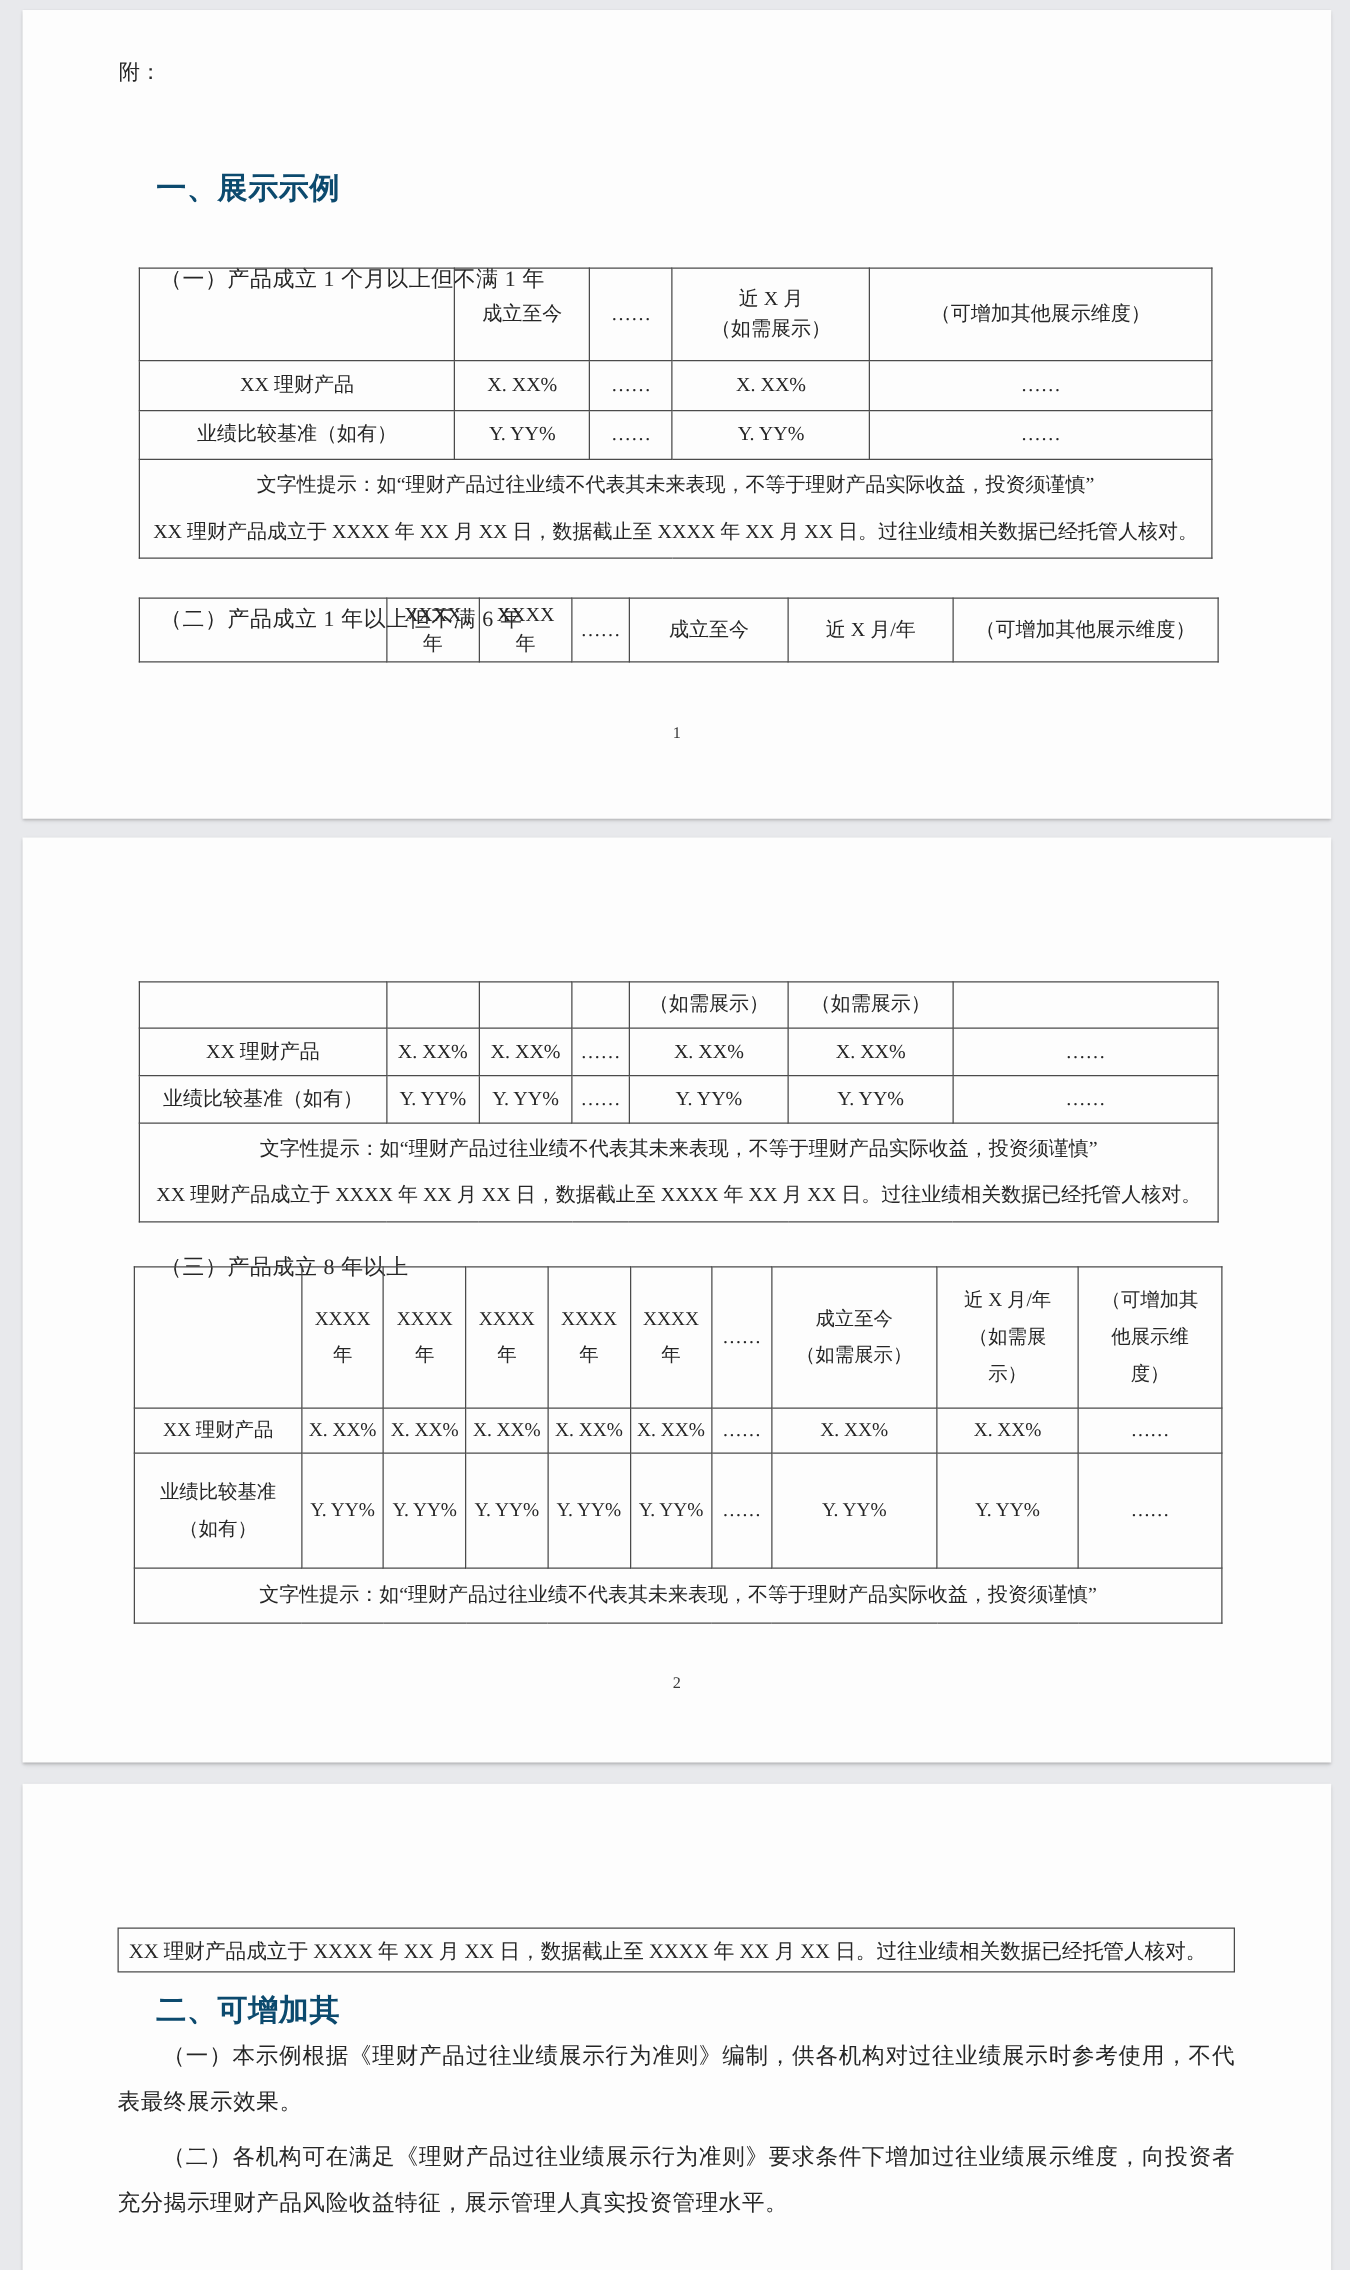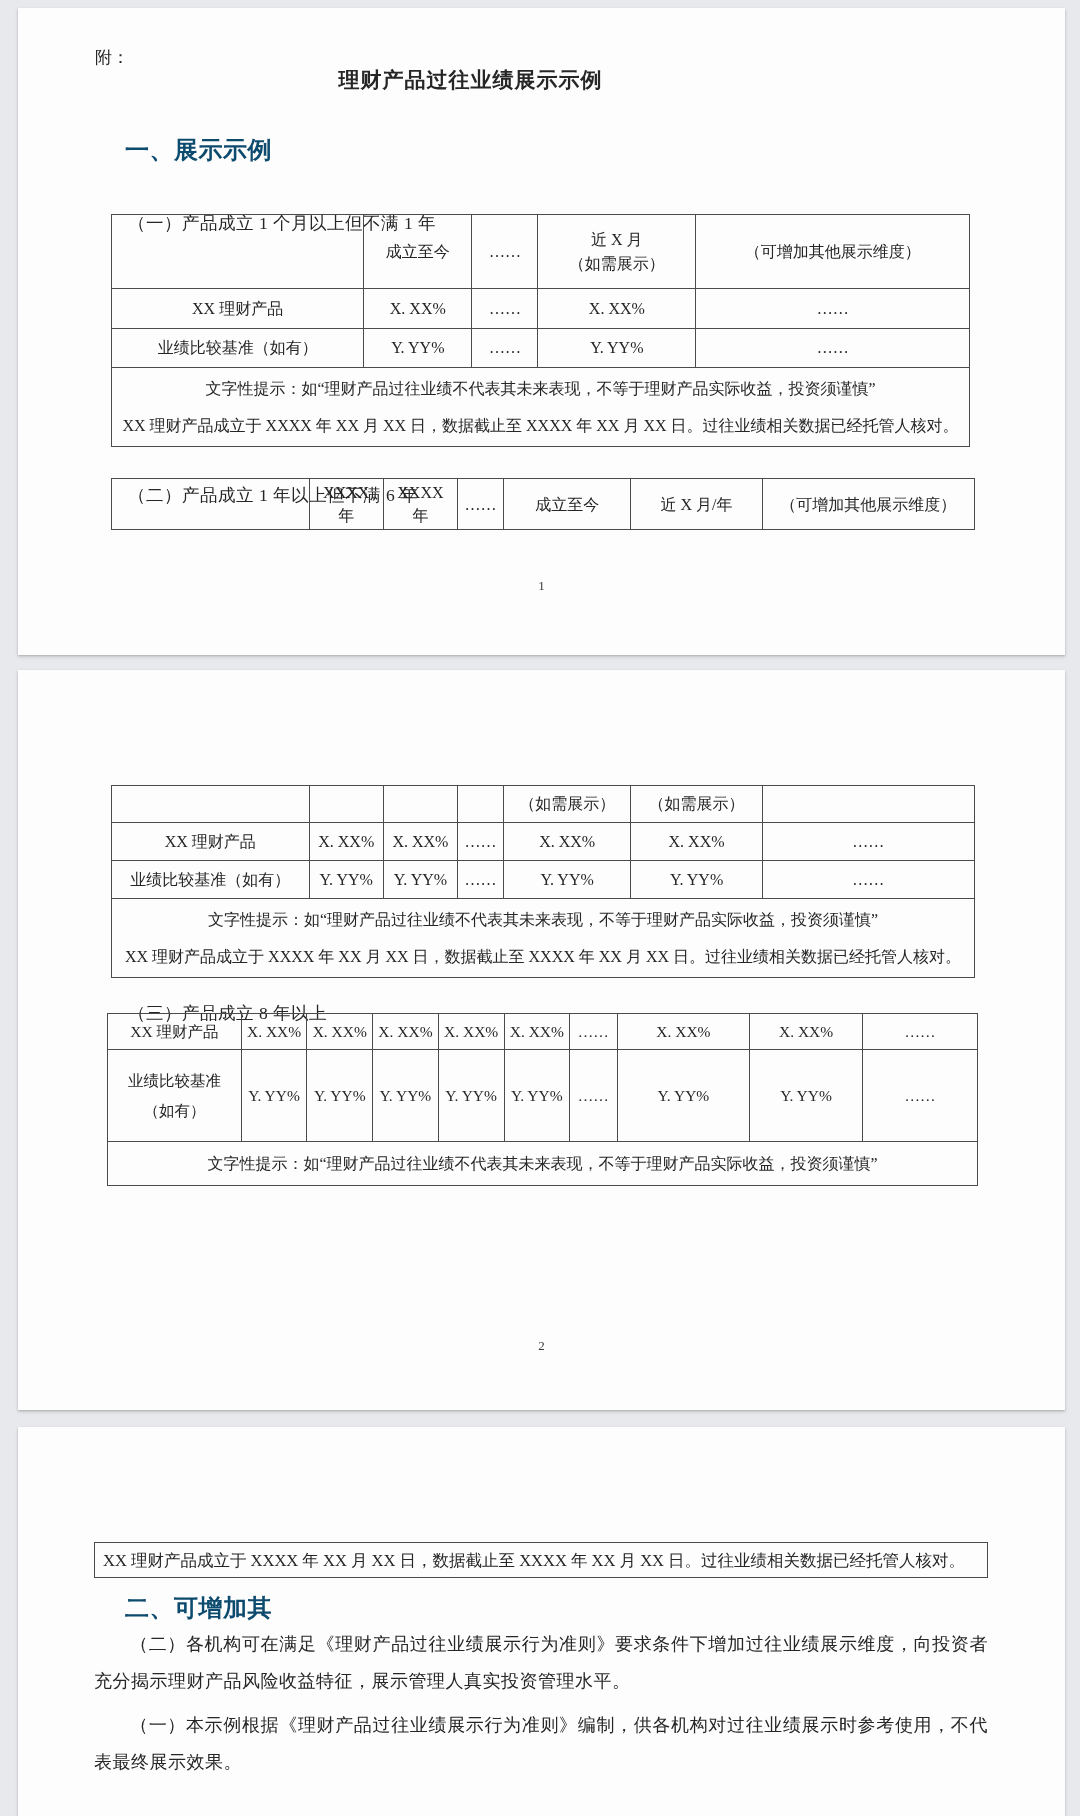--- a/index.html
+++ b/index.html
@@ -48,21 +48,20 @@
 </style>
 </head>
 <body>
 
 <div class="canvas">
 
   <div class="page" style="top:8px;height:647px;">
 
     <div class="abs attach" style="left:77px;top:38px;">附：</div>
 
-    <div class="abs doc-title" style="left:0;top:58px;width:905px;">理财产品过往业绩展示示例</div>
 
     <div class="abs sec-heading" style="left:107px;top:126px;">一、展示示例</div>
 
     <div class="abs sub-heading" style="left:110px;top:184px;">（一）产品成立 1 个月以上但不满 1 年</div>
 
     <table class="doc-table" style="left:93px;top:206px;width:859px;">
       <colgroup>
         <col style="width:29.4%">
           <col style="width:12.6%">
           <col style="width:7.7%">
@@ -187,20 +186,42 @@
           <col style="width:7.6%">
           <col style="width:7.5%">
           <col style="width:7.6%">
           <col style="width:7.5%">
           <col style="width:5.5%">
           <col style="width:15.2%">
           <col style="width:13.0%">
           <col style="width:13.2%">
       </colgroup>
       <tbody>
+          <tr style="height:113px">
+        <td></td>
+        <td class="pre">XXXX
+年</td>
+        <td class="pre">XXXX
+年</td>
+        <td class="pre">XXXX
+年</td>
+        <td class="pre">XXXX
+年</td>
+        <td class="pre">XXXX
+年</td>
+        <td>……</td>
+        <td class="pre">成立至今
+（如需展示）</td>
+        <td class="pre">近 X 月/年
+（如需展
+示）</td>
+        <td class="pre">（可增加其
+他展示维
+度）</td>
+      </tr>
       <tr style="height:36px">
         <td>XX 理财产品</td>
         <td>X. XX%</td>
         <td>X. XX%</td>
         <td>X. XX%</td>
         <td>X. XX%</td>
         <td>X. XX%</td>
         <td>……</td>
         <td>X. XX%</td>
         <td>X. XX%</td>
@@ -230,18 +251,18 @@
     <div class="abs page-num" style="top:668px;">2</div>
   </div>
 
   <div class="page" style="top:1427px;height:400px;">
 
     <div class="abs box-note" style="left:76px;top:115px;width:894px;height:36px;box-sizing:border-box;">XX 理财产品成立于 XXXX 年 XX 月 XX 日，数据截止至 XXXX 年 XX 月 XX 日。过往业绩相关数据已经托管人核对。</div>
 
     <div class="abs sec-heading" style="left:107px;top:165px;">二、可增加其</div>
 
     <div class="abs body-text" style="left:76px;top:199px;width:894px;">
+      <p>（一）本示例根据《理财产品过往业绩展示行为准则》编制，供各机构对过往业绩展示时参考使用，不代表最终展示效果。</p>
       <p>（二）各机构可在满足《理财产品过往业绩展示行为准则》要求条件下增加过往业绩展示维度，向投资者充分揭示理财产品风险收益特征，展示管理人真实投资管理水平。</p>
-      <p>（一）本示例根据《理财产品过往业绩展示行为准则》编制，供各机构对过往业绩展示时参考使用，不代表最终展示效果。</p>
     </div>
   </div>
 
 </div>
 
 </body></html>

